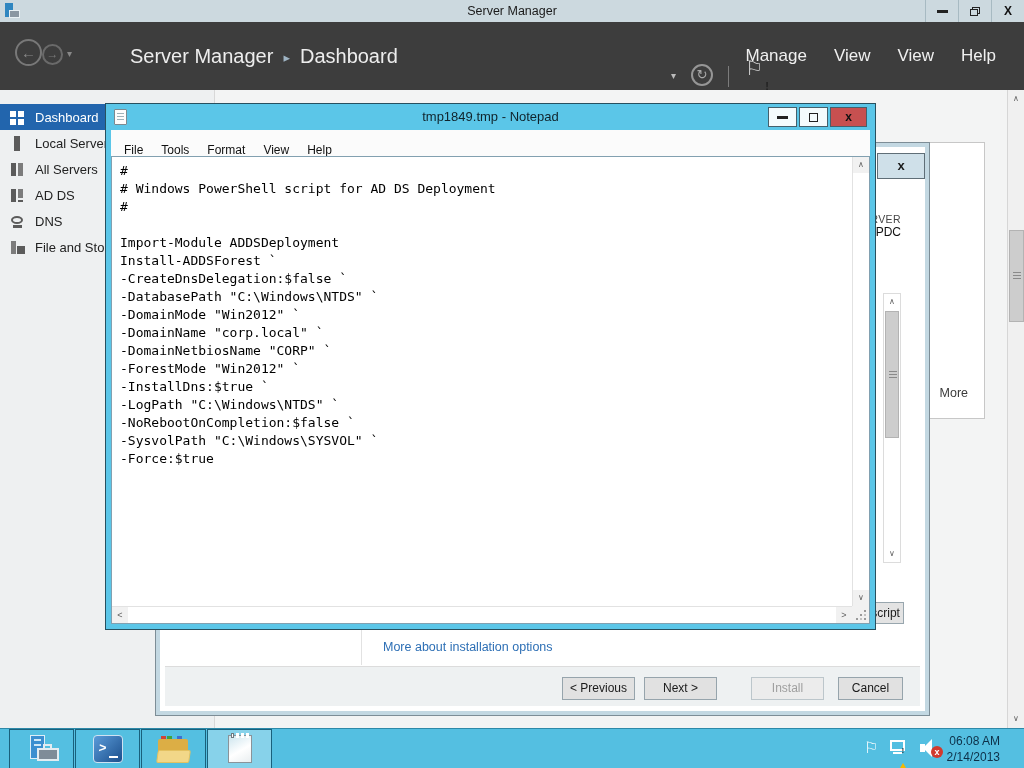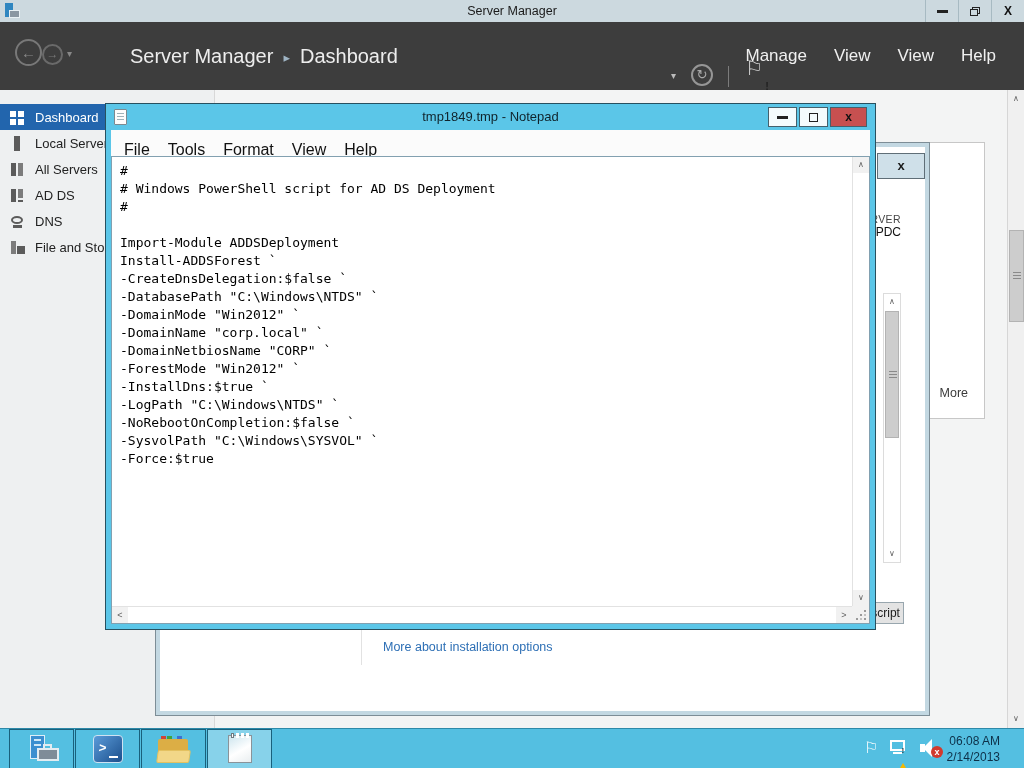--- a/index.html
+++ b/index.html
@@ -92,21 +92,21 @@
   .notepad { position:absolute; left:105px; top:103px; width:771px; height:527px; background:#5bc6e8; border:1px solid #27505f; z-index:5; }
   .np-titlebar { position:absolute; left:0; top:0; width:100%; height:31px; }
   .np-icon { position:absolute; left:8px; top:5px; width:13px; height:16px; background:#fdfdfd; border:1px solid #7d8a90; border-radius:1px; }
   .np-icon i { position:absolute; left:2px; top:3px; width:7px; height:1px; background:#9fb2ba; box-shadow:0 3px 0 #9fb2ba, 0 6px 0 #9fb2ba; }
   .np-title { position:absolute; left:0; top:0; width:100%; text-align:center; font-size:13px; color:#10242c; line-height:26px; }
   .np-caps { position:absolute; right:8px; top:3px; display:flex; gap:2px; }
   .np-cap { width:29px; height:20px; background:#f4fbfd; border:1px solid #44606c; display:flex; align-items:center; justify-content:center; color:#111; }
   .np-cap.close { width:37px; background:#c75050; font-weight:bold; font-size:12px; }
   .np-restore { position:relative; width:9px; height:9px; border:1.5px solid #222; }
   .np-menubar { position:absolute; left:5px; right:5px; top:26px; height:26px; background:#fbfbfb; display:flex; align-items:center; padding-left:4px; }
-  .np-menubar span { font-size:16px; color:#111; padding:0 9px;margin-top:14px; }
+  .np-menubar span { font-size:12px; color:#111; padding:0 9px;margin-top:14px; }
   .np-client { position:absolute; left:5px; right:5px; top:52px; bottom:5px; background:#fff; border:1px solid #82a0b0; }
   .np-text { position:absolute; left:0; top:0; right:17px; bottom:17px; overflow:hidden; }
   .np-text pre { font-family:"DejaVu Sans Mono","Liberation Mono",monospace; font-size:13px; line-height:18px; color:#000; padding:5px 0 0 8px; white-space:pre; }
   .np-vscroll { position:absolute; right:0; top:0; width:17px; bottom:17px; background:#fff; border-left:1px solid #e2e2e2; }
   .np-vscroll .up { top:0; background:#f1f1f1; } .np-vscroll .down { bottom:0; background:#f1f1f1; }
   .np-hscroll { position:absolute; left:0; right:17px; bottom:0; height:17px; background:#fff; border-top:1px solid #e2e2e2; }
   .hb-arrow { position:absolute; top:0; width:16px; height:16px; background:#f1f1f1; color:#5f5f5f; font-size:9px; text-align:center; line-height:16px; }
   .np-hscroll .left { left:0; } .np-hscroll .right { right:0; }
   .np-grip { position:absolute; right:0; bottom:0; width:17px; height:17px; background:#f1f1f1; }
   .np-grip i { position:absolute; right:3px; bottom:3px; width:2px; height:2px; background:#9a9a9a; box-shadow:-4px 0 0 #c2c2c2, 0 -4px 0 #c2c2c2, -4px -4px 0 #9a9a9a, -8px 0 0 #9a9a9a, 0 -8px 0 #9a9a9a; }
@@ -268,20 +268,26 @@
       </div>
       <div class="wz-scroll">
         <div class="sb-arrow up">∧</div>
         <div class="wz-thumb">
             <i class="grip3"></i>
           </div>
         <div class="sb-arrow down">∨</div>
       </div>
       <div class="wz-viewscript">View script</div>
       <div class="wz-morelink">More about installation options</div>
+      <div class="wz-footer">
+        <div class="wz-btn wz-prev">&lt; Previous</div>
+        <div class="wz-btn wz-next">Next &gt;</div>
+        <div class="wz-btn wz-install">Install</div>
+        <div class="wz-btn wz-cancel">Cancel</div>
+      </div>
     </div>
     <div class="wz-close"><span>x</span></div>
   </div>
 
   <div class="notepad">
     <div class="np-titlebar">
       <div class="np-icon">
           <i></i>
         </div>
       <div class="np-title">tmp1849.tmp - Notepad</div>

